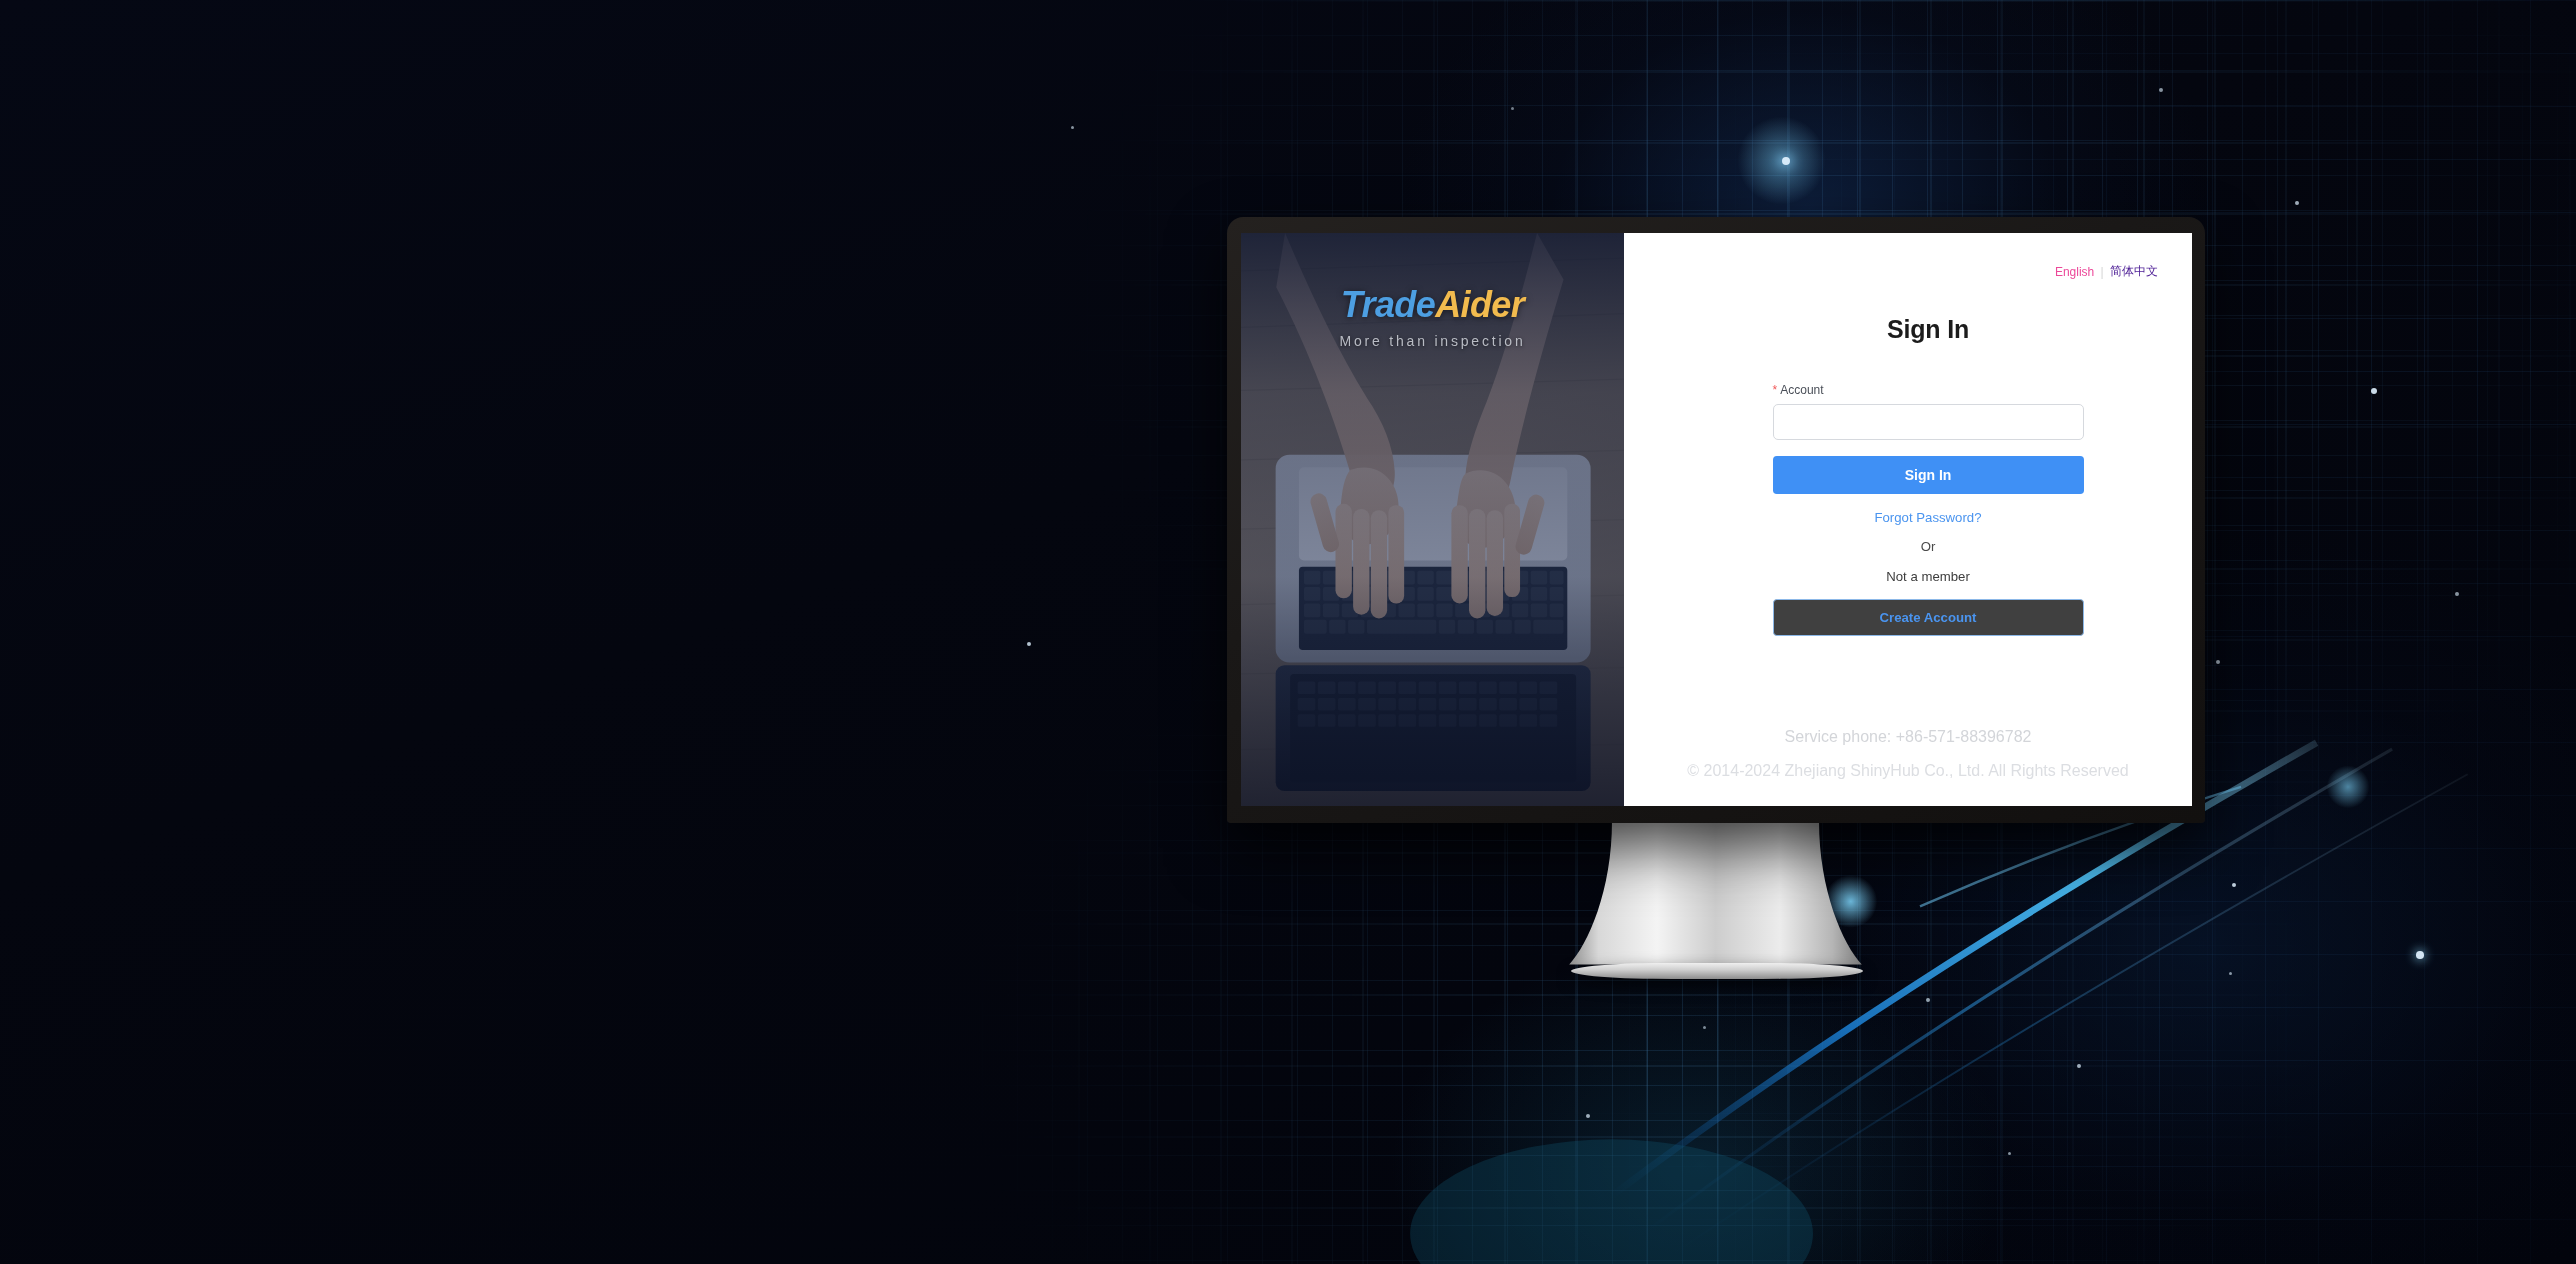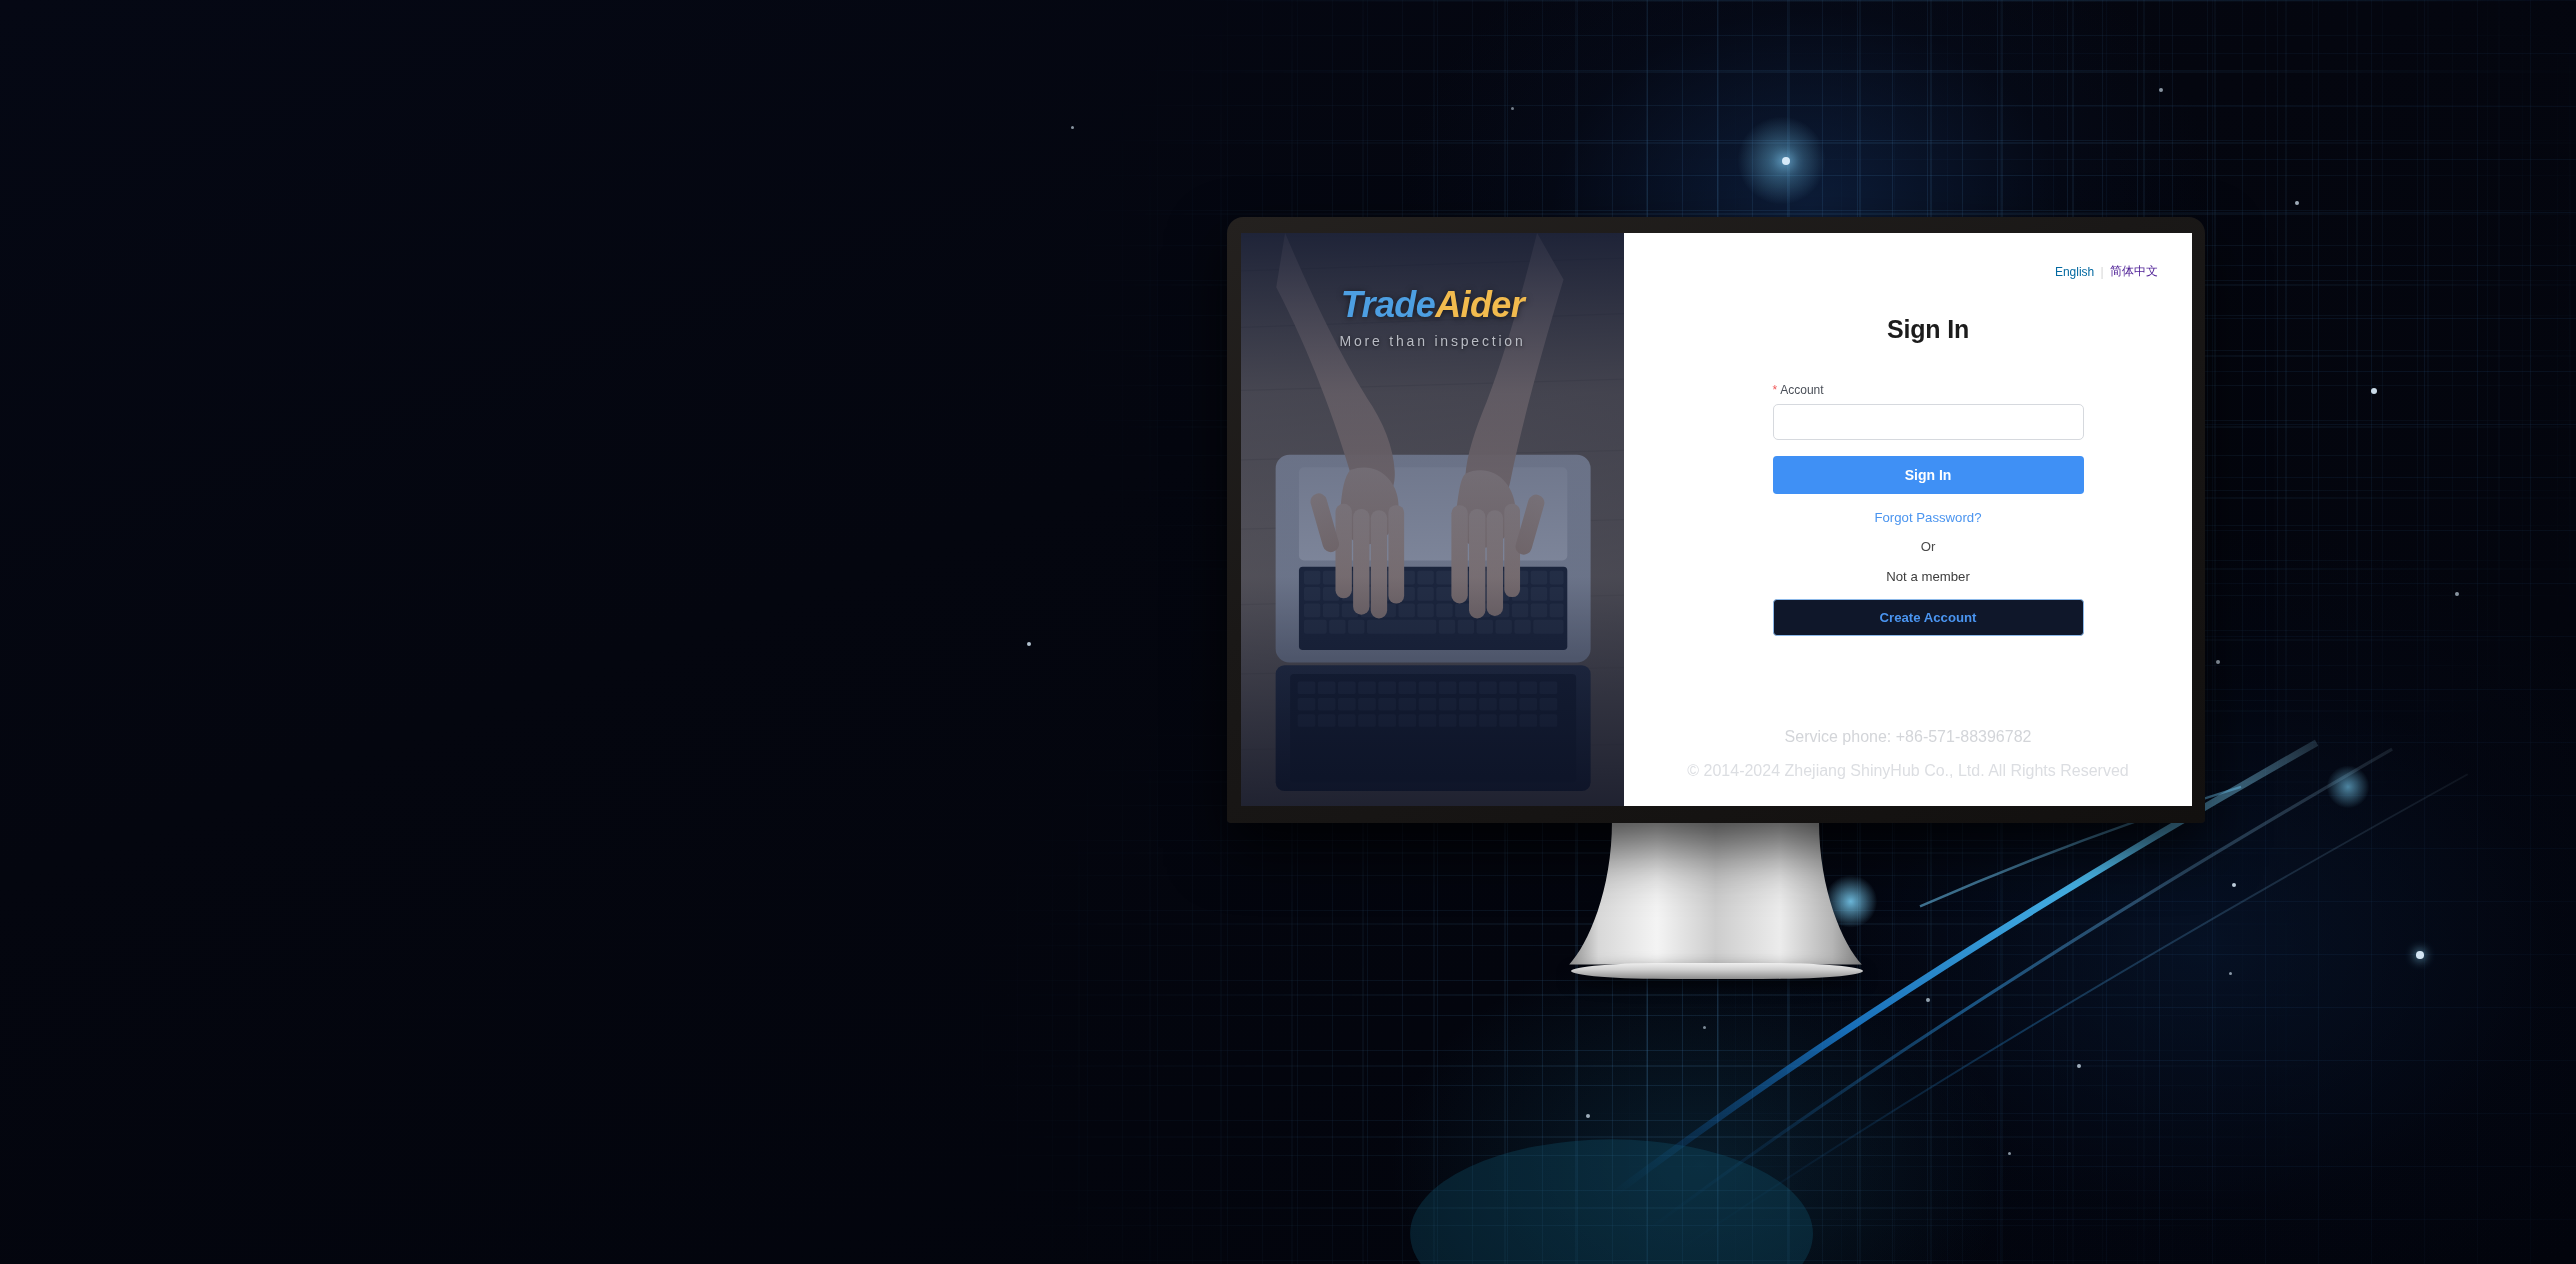--- a/index.html
+++ b/index.html
@@ -150,21 +150,21 @@
     position: absolute;
     top: 30px;
     right: 34px;
     font-size: 12px;
     color: #333333;
     display: flex;
     align-items: center;
     gap: 6.3px;
     white-space: nowrap;
   }
-  #lang-en { color: #0369a1; cursor: pointer; }
+  #lang-en { color: #ec4899; cursor: pointer; }
   .lang-div { color: #d6d6d6; }
   #lang-zh { color: #4c1d95; cursor: pointer; }
 
   #form-wrap {
     position: absolute;
     left: 0; right: 0;
     top: 82px;
     padding-left: 40px;
   }
   #form-title {
@@ -244,21 +244,21 @@
     text-align: center;
     margin-top: 15px;
     font-size: 13.2px;
     color: #3d3d3d;
   }
   #create-button {
     display: block;
     width: 311px;
     height: 37px;
     margin: 14.5px auto 0;
-    background: #0f172a;
+    background: #404040;
     border: 0.6px solid #8cb8e8;
     border-radius: 3.8px;
     color: #4a94ef;
     font-size: 13.2px;
     font-weight: bold;
     font-family: "Liberation Sans", sans-serif;
     cursor: pointer;
   }
 
   #form-footer {

